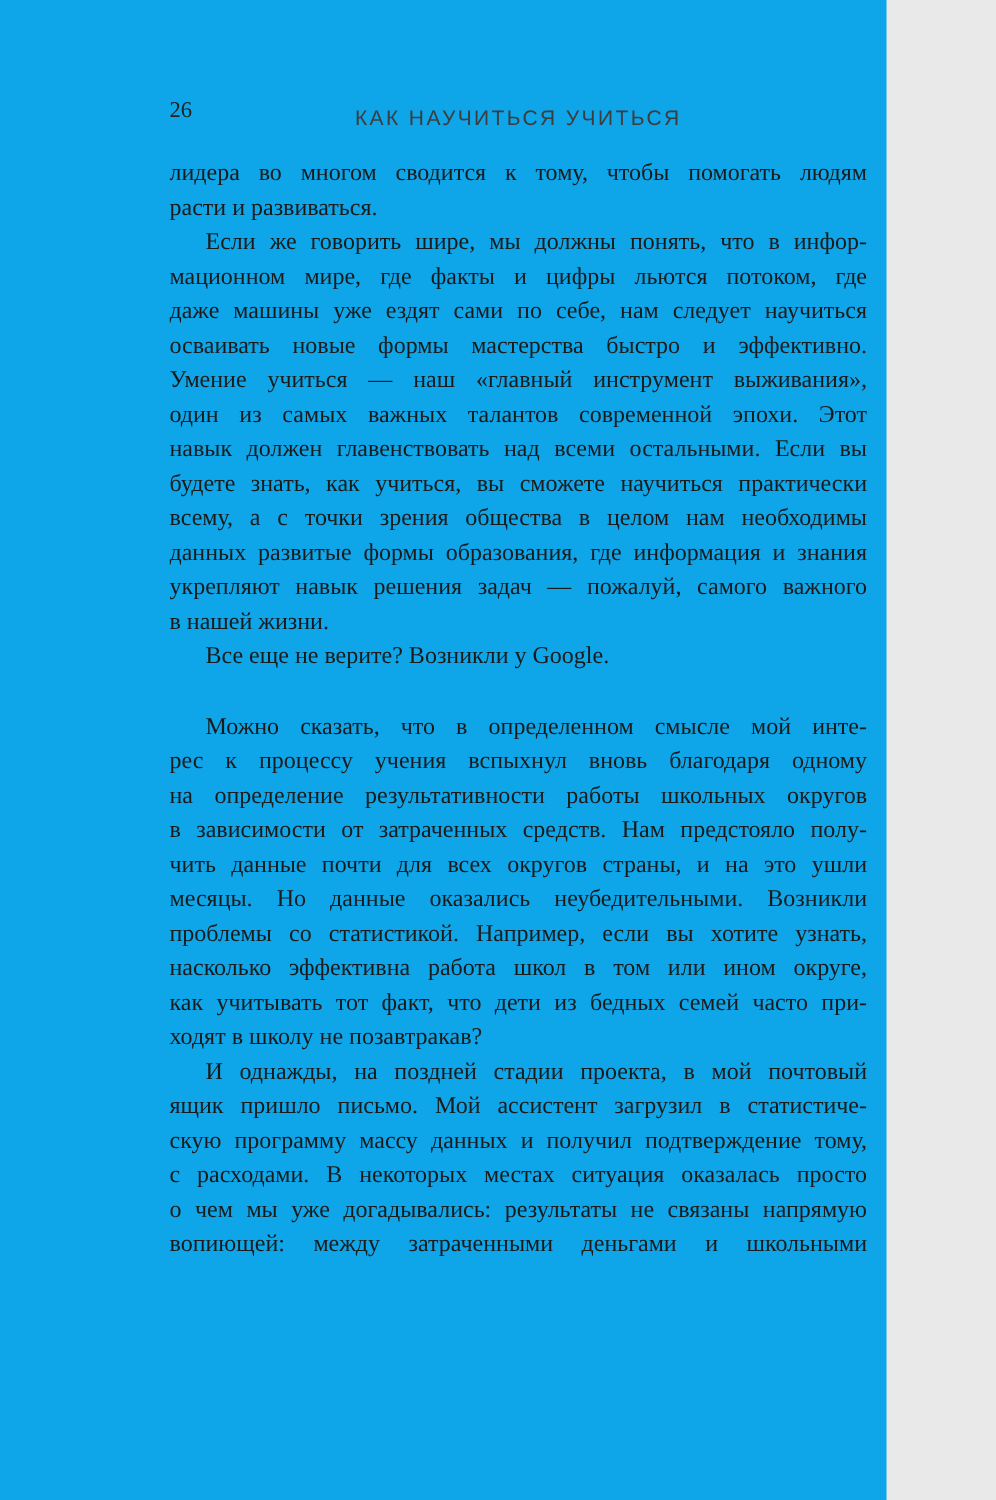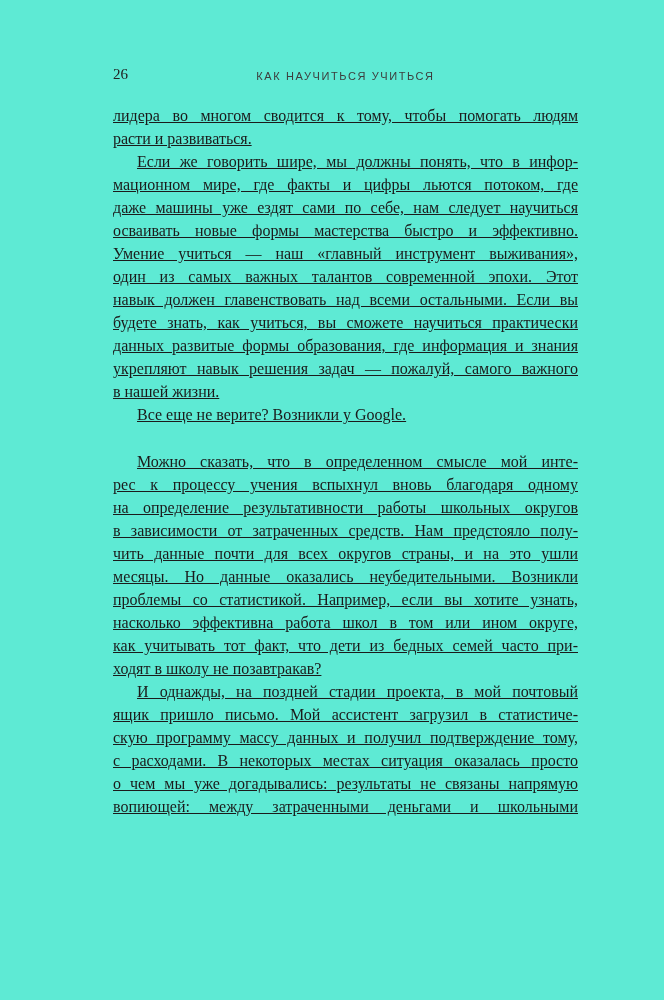--- a/index.html
+++ b/index.html
@@ -2,23 +2,23 @@
 <html lang="ru"><head>
 <meta charset="utf-8">
 <style>
   html, body {
     margin: 0;
     padding: 0;
     background: #e9e9e9;
   }
   .page {
     position: relative;
-    width: 664px;
+    width: 591px;
     height: 1000px;
-    background: #5eead4;
+    background: #0ea5e9;
     font-family: "Liberation Serif", "DejaVu Serif", serif;
     color: #1b1b1b;
     overflow: hidden;
   }
   .header {
     position: absolute;
     top: 66px;
     left: 113px;
     width: 465px;
     height: 18px;
@@ -27,34 +27,33 @@
     position: absolute;
     left: 0;
     top: 0;
     font-size: 15px;
     color: #222222;
     font-family: "Liberation Serif", serif;
   }
   .running-header {
     text-align: center;
     font-family: "Liberation Sans", sans-serif;
-    font-size: 11px;
+    font-size: 14px;
     letter-spacing: 1.6px;
     color: #3d3d3d;
     padding-top: 4px;
     text-transform: uppercase;
   }
   .body-text {
     position: absolute;
     top: 104px;
     left: 113px;
     width: 465px;
     font-size: 16px;
     line-height: 23px;
-    text-decoration: underline;
   }
   .para {
     margin: 0;
   }
   .line {
     text-align: justify;
     text-align-last: justify;
     max-height: 23px;
     overflow: hidden;
   }
@@ -83,20 +82,21 @@
       </div>
       <div class="para">
         <div class="line indent">Если же говорить шире, мы должны понять, что в инфор-</div>
         <div class="line">мационном мире, где факты и цифры льются потоком, где</div>
         <div class="line">даже машины уже ездят сами по себе, нам следует научиться</div>
         <div class="line">осваивать новые формы мастерства быстро и эффективно.</div>
         <div class="line">Умение учиться — наш «главный инструмент выживания»,</div>
         <div class="line">один из самых важных талантов современной эпохи. Этот</div>
         <div class="line">навык должен главенствовать над всеми остальными. Если вы</div>
         <div class="line">будете знать, как учиться, вы сможете научиться практически</div>
+        <div class="line">всему, а с точки зрения общества в целом нам необходимы</div>
         <div class="line">данных развитые формы образования, где информация и знания</div>
         <div class="line">укрепляют навык решения задач — пожалуй, самого важного</div>
         <div class="line last">в нашей жизни.</div>
       </div>
       <div class="para">
         <div class="line indent last">Все еще не верите? Возникли у Google.</div>
       </div>
       <div class="gap"></div>
       <div class="para">
         <div class="line indent">Можно сказать, что в определенном смысле мой инте-</div>

